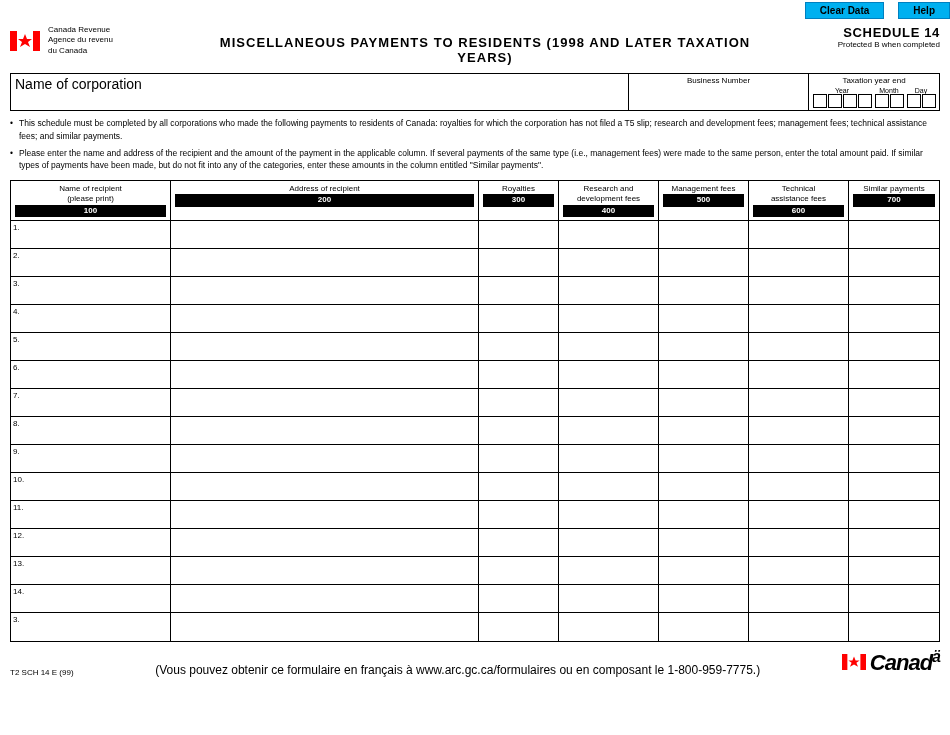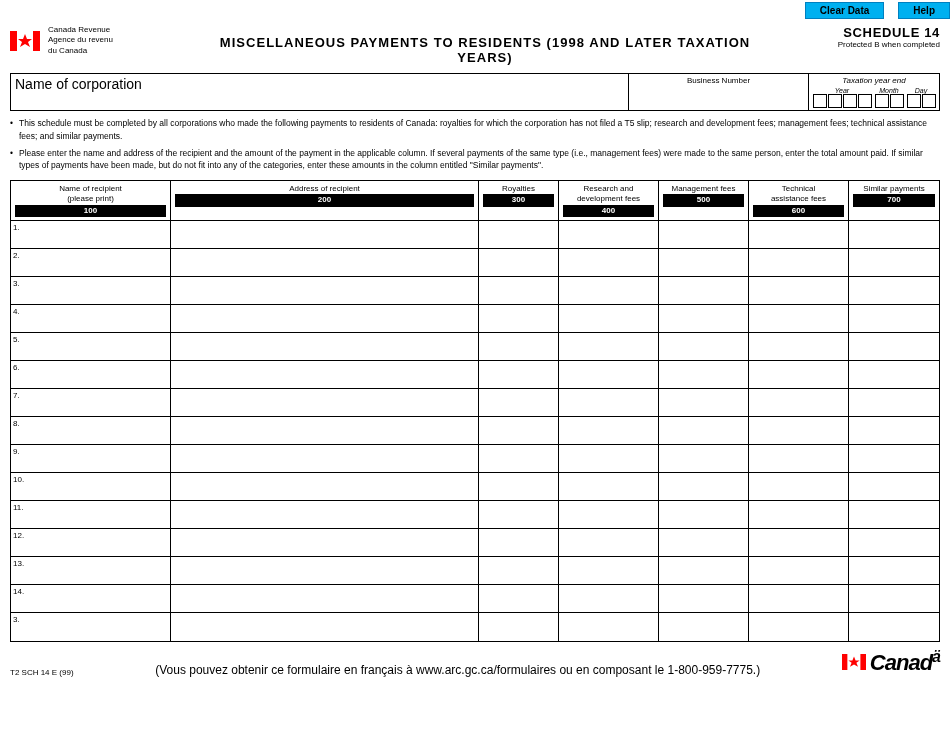--- a/index.html
+++ b/index.html
@@ -101,21 +101,20 @@
       border-right: 1px solid #000;
       padding: 2px 4px;
     }
     .business-num-label {
       font-size: 8px;
       text-align: center;
     }
     .tax-year-cell {
       width: 130px;
       padding: 2px 4px;
-      font-style: italic;
     }
     .tax-year-label {
       font-size: 8px;
       text-align: center;
     }
     .tax-year-boxes {
       display: flex;
       margin-top: 2px;
       justify-content: center;
     }

